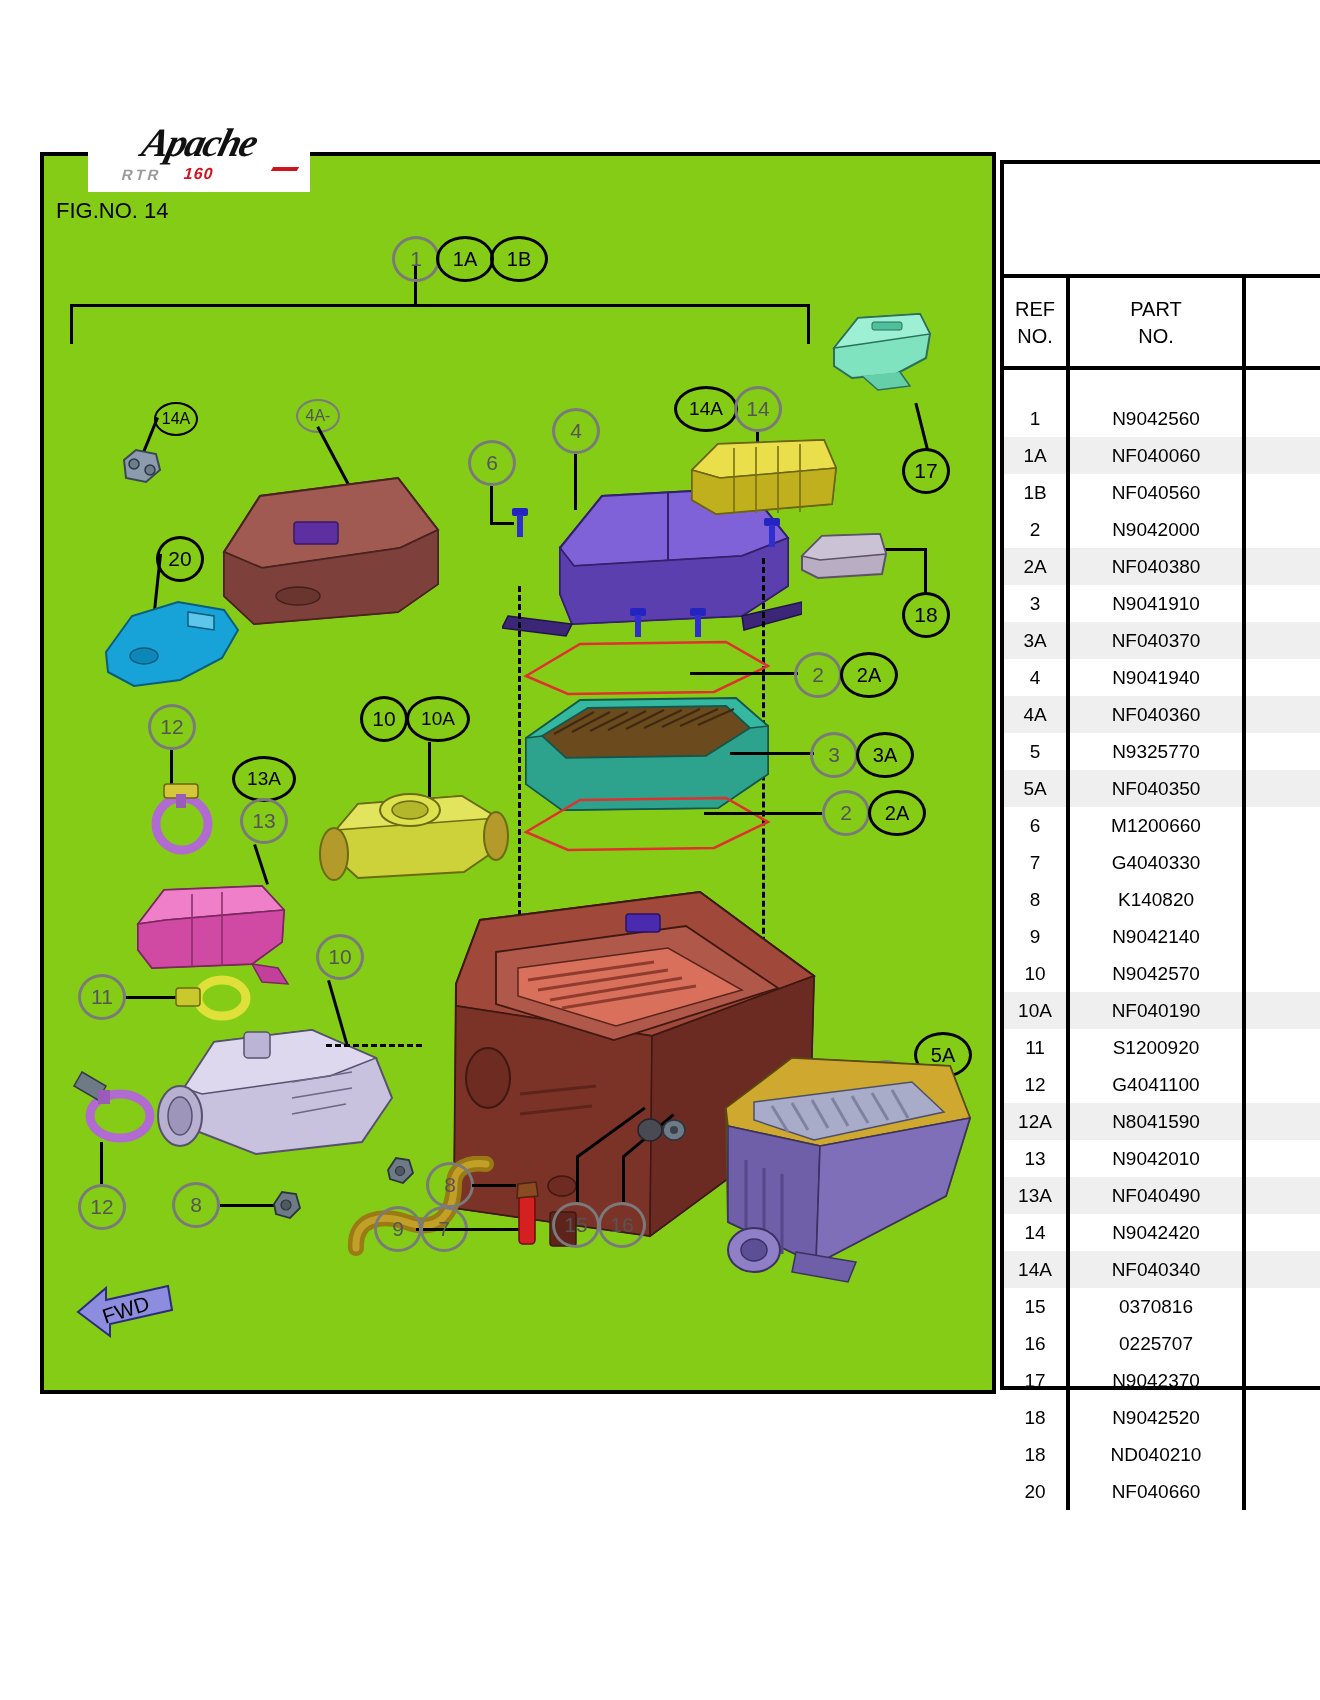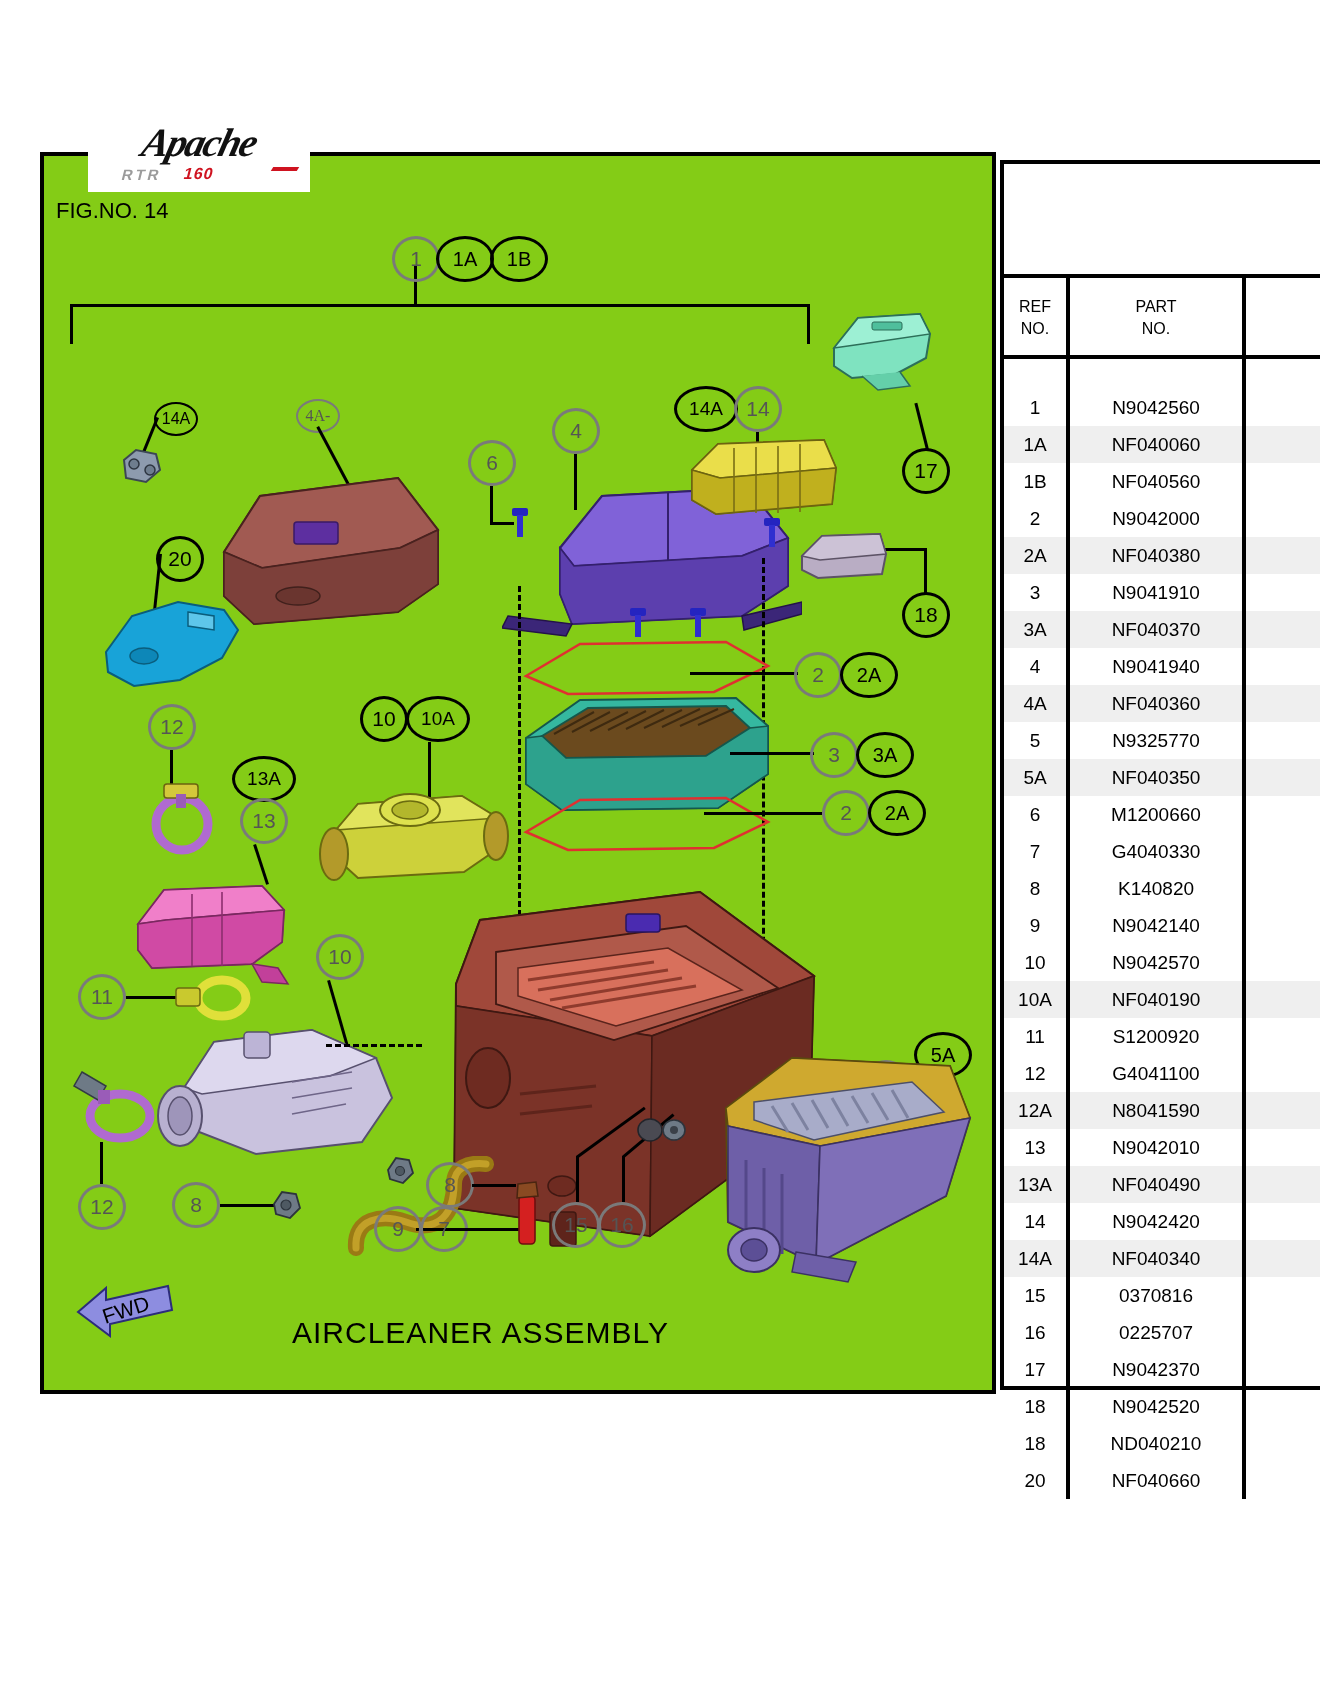--- a/index.html
+++ b/index.html
@@ -58,21 +58,21 @@
   #fwd .txt{position:absolute;left:30px;top:22px;font-size:21px;color:#000;
     transform:rotate(-18deg);font-family:"Liberation Sans",sans-serif;}
 
   
   #table-panel{position:absolute;left:1000px;top:160px;width:332px;height:1230px;
     border-left:4px solid #000;border-top:4px solid #000;border-bottom:4px solid #000;
     box-sizing:border-box;background:#fff;}
   #tbl-header-blank{height:110px;border-bottom:4px solid #000;}
   table.parts{border-collapse:collapse;width:100%;}
   table.parts th,table.parts td{border-right:4px solid #000;color:#000;text-align:center;}
-  table.parts th{font-weight:normal;font-size:16px;line-height:1.35;padding:18px 0 16px;
+  table.parts th{font-weight:normal;font-size:20px;line-height:1.35;padding:18px 0 16px;
     border-bottom:4px solid #000;}
   table.parts td{font-size:19px;padding:4px 0;height:29px;}
   table.parts col.refcol{width:64px;}
   table.parts col.partcol{width:176px;}
   table.parts tr.shade td{background:#efefef;}
   table.parts tr.spacer td{height:22px;border-right:4px solid #000;}
 </style>
 </head>
 <body>
 
@@ -101,21 +101,21 @@
     <div class="balloon w2" style="left:446px;top:80px;">1B</div>
 
     <div class="balloon small" style="left:110px;top:246px;">14A</div>
     <div class="lead diag" style="left:115px;top:262px;width:42px;transform:rotate(112deg);"></div>
     <svg class="part" style="left:68px;top:282px;" width="58" height="58" viewBox="0 0 58 58">
       <path d="M12 22 L24 12 L44 16 L48 32 L34 44 L14 40 Z" fill="#8d9bae" stroke="#3c4654" stroke-width="2"></path>
       <circle cx="22" cy="26" r="5" fill="#6e7d8e" stroke="#2d3540" stroke-width="1.5"></circle>
       <circle cx="38" cy="32" r="5" fill="#6e7d8e" stroke="#2d3540" stroke-width="1.5"></circle>
     </svg>
 
-    <div class="balloon small faint" style="left:252px;top:243px;font-family:Liberation Serif, serif;">4A-</div>
+    <div class="balloon small faint" style="left:252px;top:243px;">4A-</div>
     <div class="lead diag" style="left:275px;top:270px;width:70px;transform:rotate(62deg);"></div>
     <svg class="part" style="left:158px;top:300px;" width="248" height="190" viewBox="0 0 248 190">
       <path d="M22 96 L58 40 L196 22 L236 74 L236 128 L196 156 L52 168 L22 140 Z" fill="#8e4a44" stroke="#4a221f" stroke-width="2"></path>
       <path d="M22 96 L58 40 L196 22 L236 74 L198 92 L60 112 Z" fill="#a15a52" stroke="#4a221f" stroke-width="2"></path>
       <path d="M60 112 L198 92 L236 74 L236 128 L196 156 L52 168 L22 140 L22 96 Z" fill="#7d403a" stroke="#4a221f" stroke-width="1.5"></path>
       <rect x="92" y="66" width="44" height="22" rx="3" fill="#5d2fa0" stroke="#3a1a66" stroke-width="1.5"></rect>
       <ellipse cx="96" cy="140" rx="22" ry="9" fill="#6a352f" stroke="#40201c" stroke-width="1.5"></ellipse>
     </svg>
 
     <div class="balloon w1 faint" style="left:424px;top:284px;">6</div>
@@ -342,21 +342,20 @@
       <circle cx="42" cy="22" r="4" fill="#3a4048"></circle>
     </svg>
 
     <div id="fwd">
       <svg width="108" height="66" viewBox="0 0 108 66">
         <path d="M6 36 L34 12 L34 24 L96 10 L100 34 L38 48 L38 60 Z" fill="#8d8de0" stroke="#2c2c7a" stroke-width="2"></path>
       </svg>
       <span class="txt">FWD</span>
     </div>
 
-    <div class="title">AIRCLEANER ASSEMBLY</div>
   </div>
 
   <div id="table-panel">
     <div id="tbl-header-blank"></div>
     <table class="parts">
       <colgroup>
           <col class="refcol">
           <col class="partcol">
           <col>
         </colgroup>

